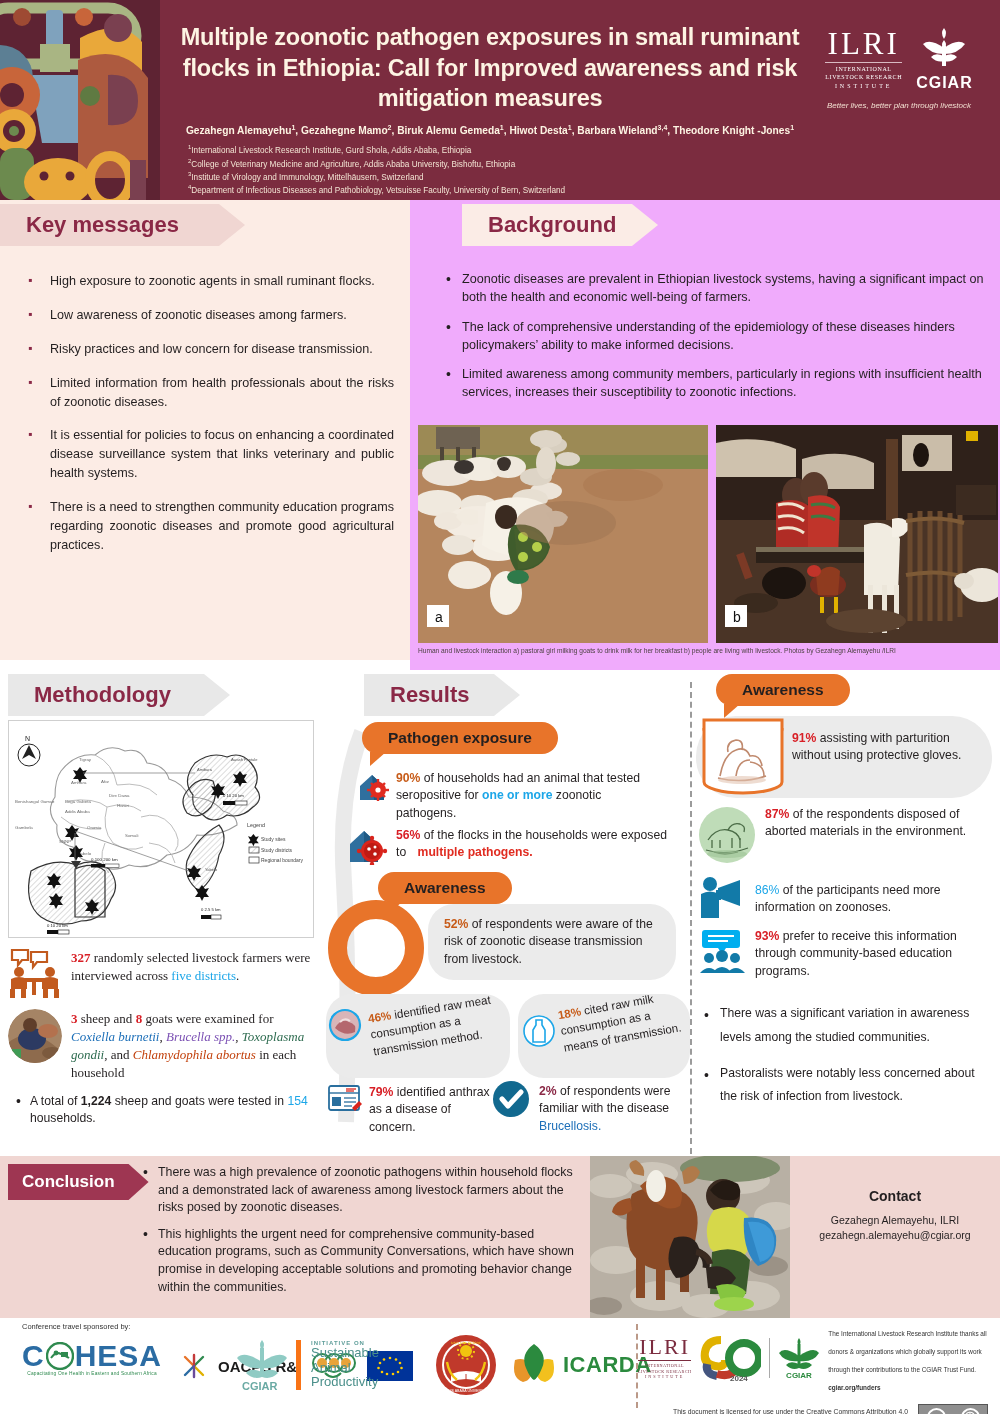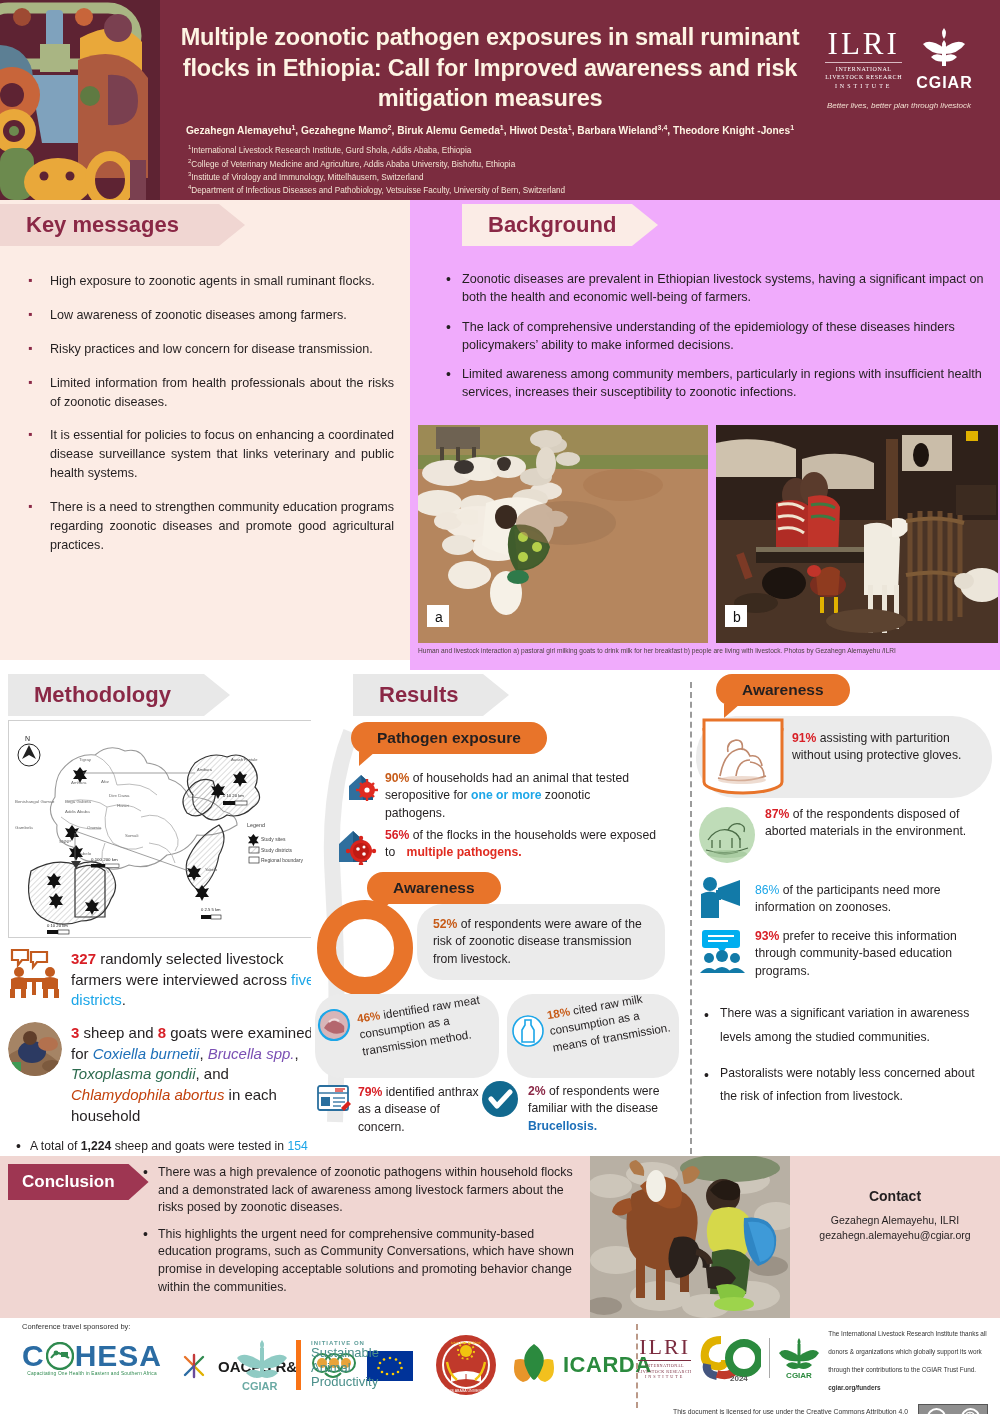--- a/index.html
+++ b/index.html
@@ -71,47 +71,47 @@
   .photo { position: relative; overflow: hidden; }
   .ph-cap { position: absolute; left: 8px; top: 447px; width: 578px; font-size: 6.6px; color: #4a3f3f; line-height: 1.3; }
 
   
   .meth { position: absolute; left: 0; top: 672px; width: 322px; height: 484px; background: #ffffff; }
   .meth-banner { position: absolute; left: 8px; top: 2px; width: 222px; }
   .mapbox { position: absolute; left: 8px; top: 48px; width: 306px; height: 218px;
     background: #fff; border: 1px solid #cfcfcf; overflow: hidden; }
   .meth-rows { position: absolute; left: 8px; top: 276px; width: 308px; }
   .mrow { display: flex; gap: 9px; margin-bottom: 11px; align-items: flex-start; }
-  .mrow .txt { font-size: 15px; line-height: 1.38; flex: 1; padding-top: 1px; }
+  .mrow .txt { font-size: 13px; line-height: 1.38; flex: 1; padding-top: 1px; font-family: Liberation Serif, serif; }
   .mbullet { position: relative; padding-left: 22px; font-size: 12.2px; line-height: 1.4; margin-top: 4px; }
   .mbullet::before { content: "\2022"; position: absolute; left: 8px; top: -1px; font-size: 14px; }
 
   
-  .results { position: absolute; left: 311px; top: 672px; width: 368px; height: 484px; background: #fff; }
+  .results { position: absolute; left: 322px; top: 672px; width: 368px; height: 484px; background: #fff; }
   .res-banner { position: absolute; left: 42px; top: 2px; width: 156px; }
   .pill {
     position: relative; display: inline-block; background: #e8742a; color: #231f20;
     font-weight: bold; font-size: 15.5px; border-radius: 22px; padding: 7px 26px;
   }
   .pill::after {
     content: ""; position: absolute; left: 8px; bottom: -12px; width: 0; height: 0;
     border-left: 16px solid #e8742a; border-bottom: 14px solid transparent;
   }
   .orange-ring {
     position: absolute; left: 6px; top: 228px; width: 96px; height: 96px; border-radius: 50%;
     border: 19px solid #e8742a; background: transparent;
   }
   .bubble { background: #ebebeb; border-radius: 26px; }
   .res-txt { font-size: 12.2px; line-height: 1.42; }
   .num-or { color: #c75b18; font-weight: bold; }
   .num-rd { color: #d81f26; font-weight: bold; }
   .num-mr { color: #8a2846; font-weight: bold; }
   .lk-blue { color: #1ca6e8; font-weight: bold; }
   .lk-red { color: #e02b20; font-weight: bold; margin-left: 8px; }
-  .lk-dblue { color: #1d6fb8; font-weight: bold; margin-top: 27px; }
+  .lk-dblue { color: #1d6fb8; font-weight: normal; margin-top: 27px; }
 
   
   .aware { position: absolute; left: 690px; top: 672px; width: 310px; height: 484px; background: #fff; }
   .dashline { position: absolute; left: 0; top: 10px; width: 0; height: 472px;
     border-left: 2px dashed #9b9b9b; }
   .aw-row { display: flex; gap: 9px; align-items: flex-start; }
   .aw-txt { font-size: 12.2px; line-height: 1.42; flex: 1; }
   .aw-bullet { position: relative; padding-left: 22px; font-size: 12.2px; line-height: 1.95; }
   .aw-bullet::before { content: "\2022"; position: absolute; left: 6px; top: 0; font-size: 14px; }
 

